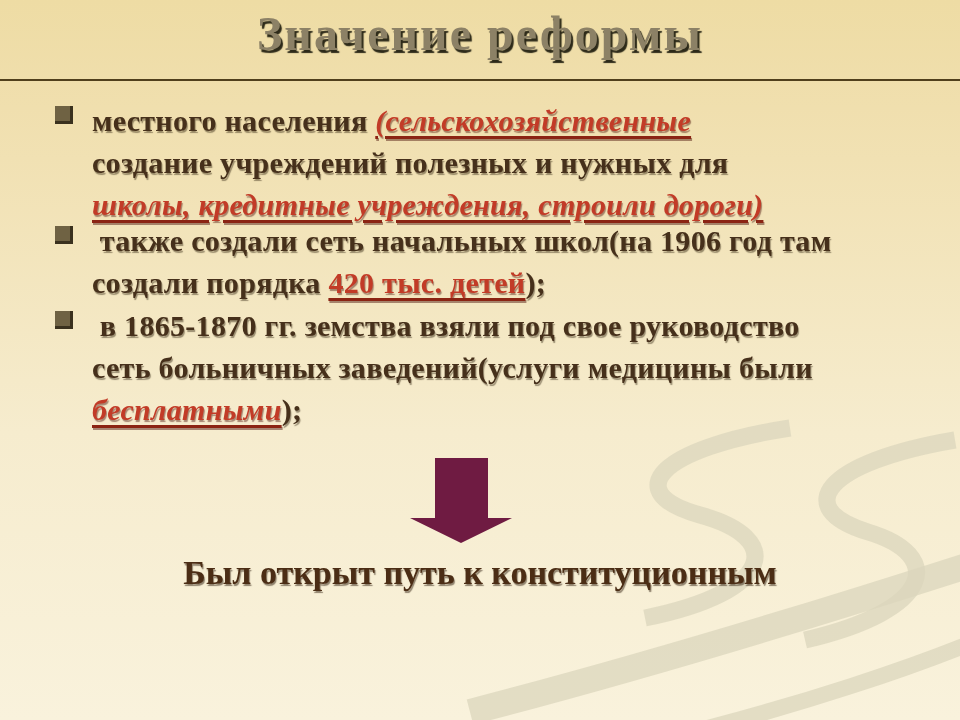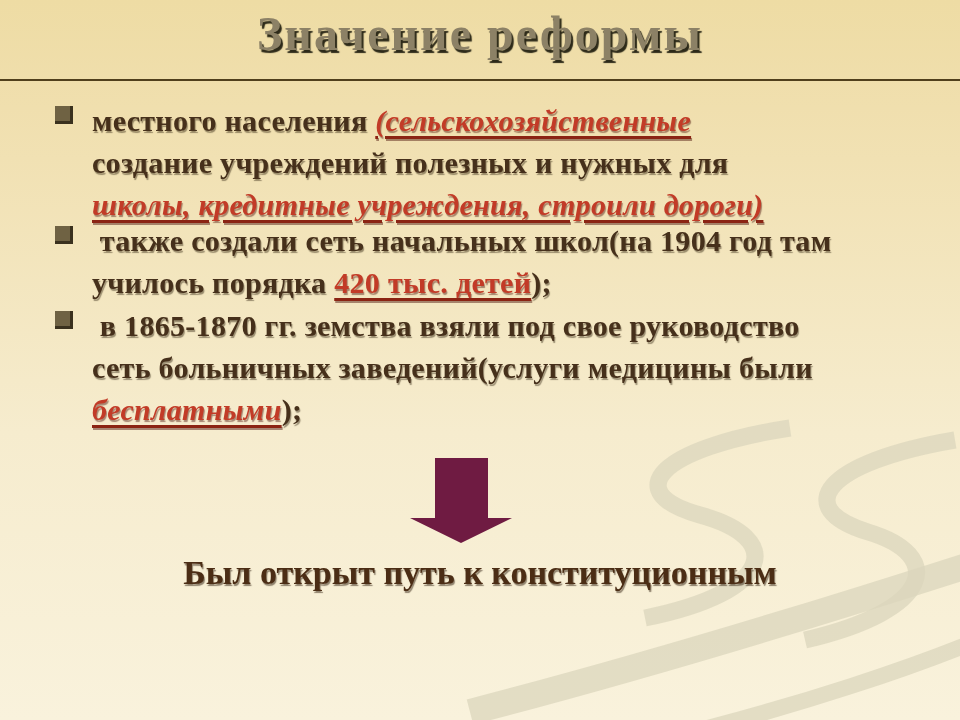--- a/index.html
+++ b/index.html
@@ -74,22 +74,22 @@
     <div class="btext">
       <div><span class="seg">местного населения </span><span class="seg red it">(сельскохозяйственные</span></div>
       <div><span class="seg">создание учреждений полезных и нужных для</span></div>
       <div><span class="seg red it">школы, кредитные учреждения, строили дороги)</span></div>
     </div>
   </div>
 
   <div class="bullet b2">
     <span class="marker"></span>
     <div class="btext">
-      <div><span class="seg"> также создали сеть начальных школ(на 1904 год там</span></div>
-      <div><span class="seg">училось порядка </span><span class="seg red">420 тыс. детей</span><span class="seg">);</span></div>
+      <div><span class="seg"> также создали сеть начальных школ(на 1906 год там</span></div>
+      <div><span class="seg">создали порядка </span><span class="seg red">420 тыс. детей</span><span class="seg">);</span></div>
     </div>
   </div>
 
   <div class="bullet b3">
     <span class="marker"></span>
     <div class="btext">
       <div><span class="seg"> в 1865-1870 гг. земства взяли под свое руководство</span></div>
       <div><span class="seg">сеть больничных заведений(услуги медицины были</span></div>
       <div><span class="seg red it">бесплатными</span><span class="seg">);</span></div>
     </div>

